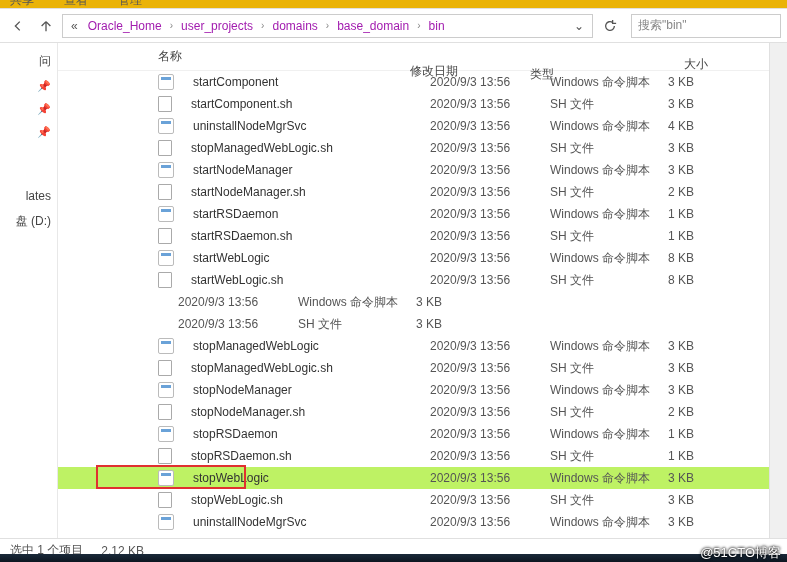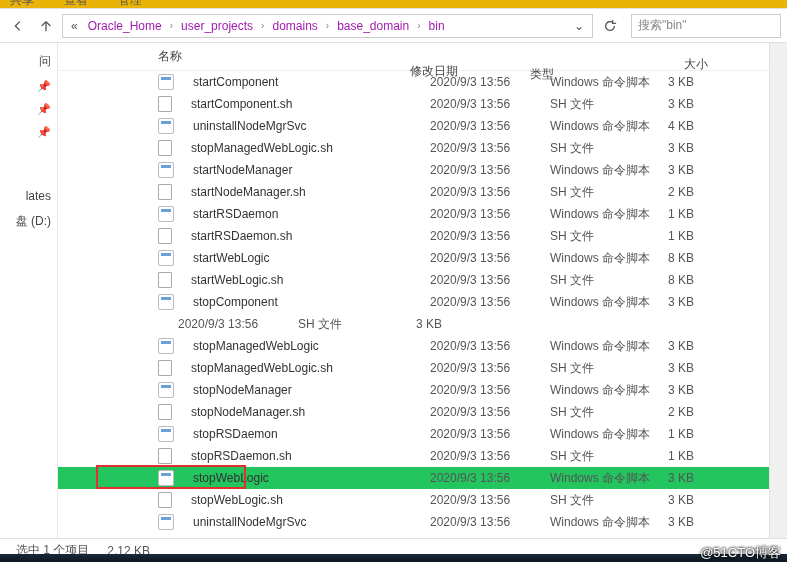--- a/index.html
+++ b/index.html
@@ -21,30 +21,30 @@
 .leftcol { width: 58px; display:flex; flex-direction:column; font-size:12px; color:#444; border-right:1px solid #e8e8e8;}
 .leftcol .item { padding: 10px 6px 0 6px; text-align:right;}
 .pin { color:#888; font-size:11px;}
 .file-area { flex:1; overflow:auto; }
 .headers { display:flex; height:28px; align-items:center; border-bottom:1px solid #f0f0f0; color:#444; padding-left:100px;}
 .col-name { width: 252px; }
 .col-date { width: 120px; margin-top: 29px; }
 .col-type { width: 118px; margin-top: 36px; }
 .col-size { width: 60px; text-align:right;margin-top:16px;}
 .row { display:flex; height:22px; align-items:center; padding-left:100px;}
-.row.selected { background:#22c55e;}
+.row.selected { background:#bef264;}
 .fname { width:252px; display:flex; align-items:center; gap:19px;}
 .fdate { width:120px; color:#555;margin-left:20px;}
 .ftype { width:118px; color:#555;}
 .fsize { width:60px; text-align:left; color:#555;}
 .icon-cmd { width:16px; height:16px; background:#fff; border:1px solid #bbb; border-radius:2px; position:relative;}
 .icon-cmd::before{content:""; position:absolute; left:2px; top:2px; width:10px; height:3px; background:#6aa2d8;}
 .icon-file { width:14px; height:16px; border:1px solid #aaa; border-radius:1px; background:#fff;}
 .highlight-box { position:absolute; border:2px solid #e03030; pointer-events:none; }
-.status-bar { height: 24px; border-top:1px solid #e0e0e0; display:flex; align-items:center; padding:0 16px; gap:18px; color:#555; font-size:12px;}
+.status-bar { height: 24px; border-top:1px solid #e0e0e0; display:flex; align-items:center; padding:0 10px; gap:18px; color:#555; font-size:12px;}
 .watermark { position:absolute; right:6px; bottom:0px; color:#fff; font-size:13px; text-shadow:0 0 3px #000,0 0 3px #000; z-index:50;text-align:center;}
 .taskbar { position:absolute; left:0; right:0; bottom:0; height:8px; background:linear-gradient(#1a2a3a,#0d1620);}
 .scroll-end { width:18px; background:#f0f0f0; border-left:1px solid #e0e0e0;}
 </style>
 </head>
 <body>
 
 <div class="top-tabs">
   <span>共享</span>
   <span>查看</span>
@@ -189,24 +189,20 @@
         <div class="row">
           <div class="fname">
             <span class="icon-file"></span>
             <span>startWebLogic.sh</span>
           </div>
           <div class="fdate">2020/9/3 13:56</div>
           <div class="ftype">SH 文件</div>
           <div class="fsize">8 KB</div>
         </div>
         <div class="row">
-          <div class="fname">
-            <span class="icon-cmd"></span>
-            <span>stopComponent</span>
-          </div>
           <div class="fdate">2020/9/3 13:56</div>
           <div class="ftype">Windows 命令脚本</div>
           <div class="fsize">3 KB</div>
         </div>
         <div class="row">
           <div class="fdate">2020/9/3 13:56</div>
           <div class="ftype">SH 文件</div>
           <div class="fsize">3 KB</div>
         </div>
         <div class="row">

